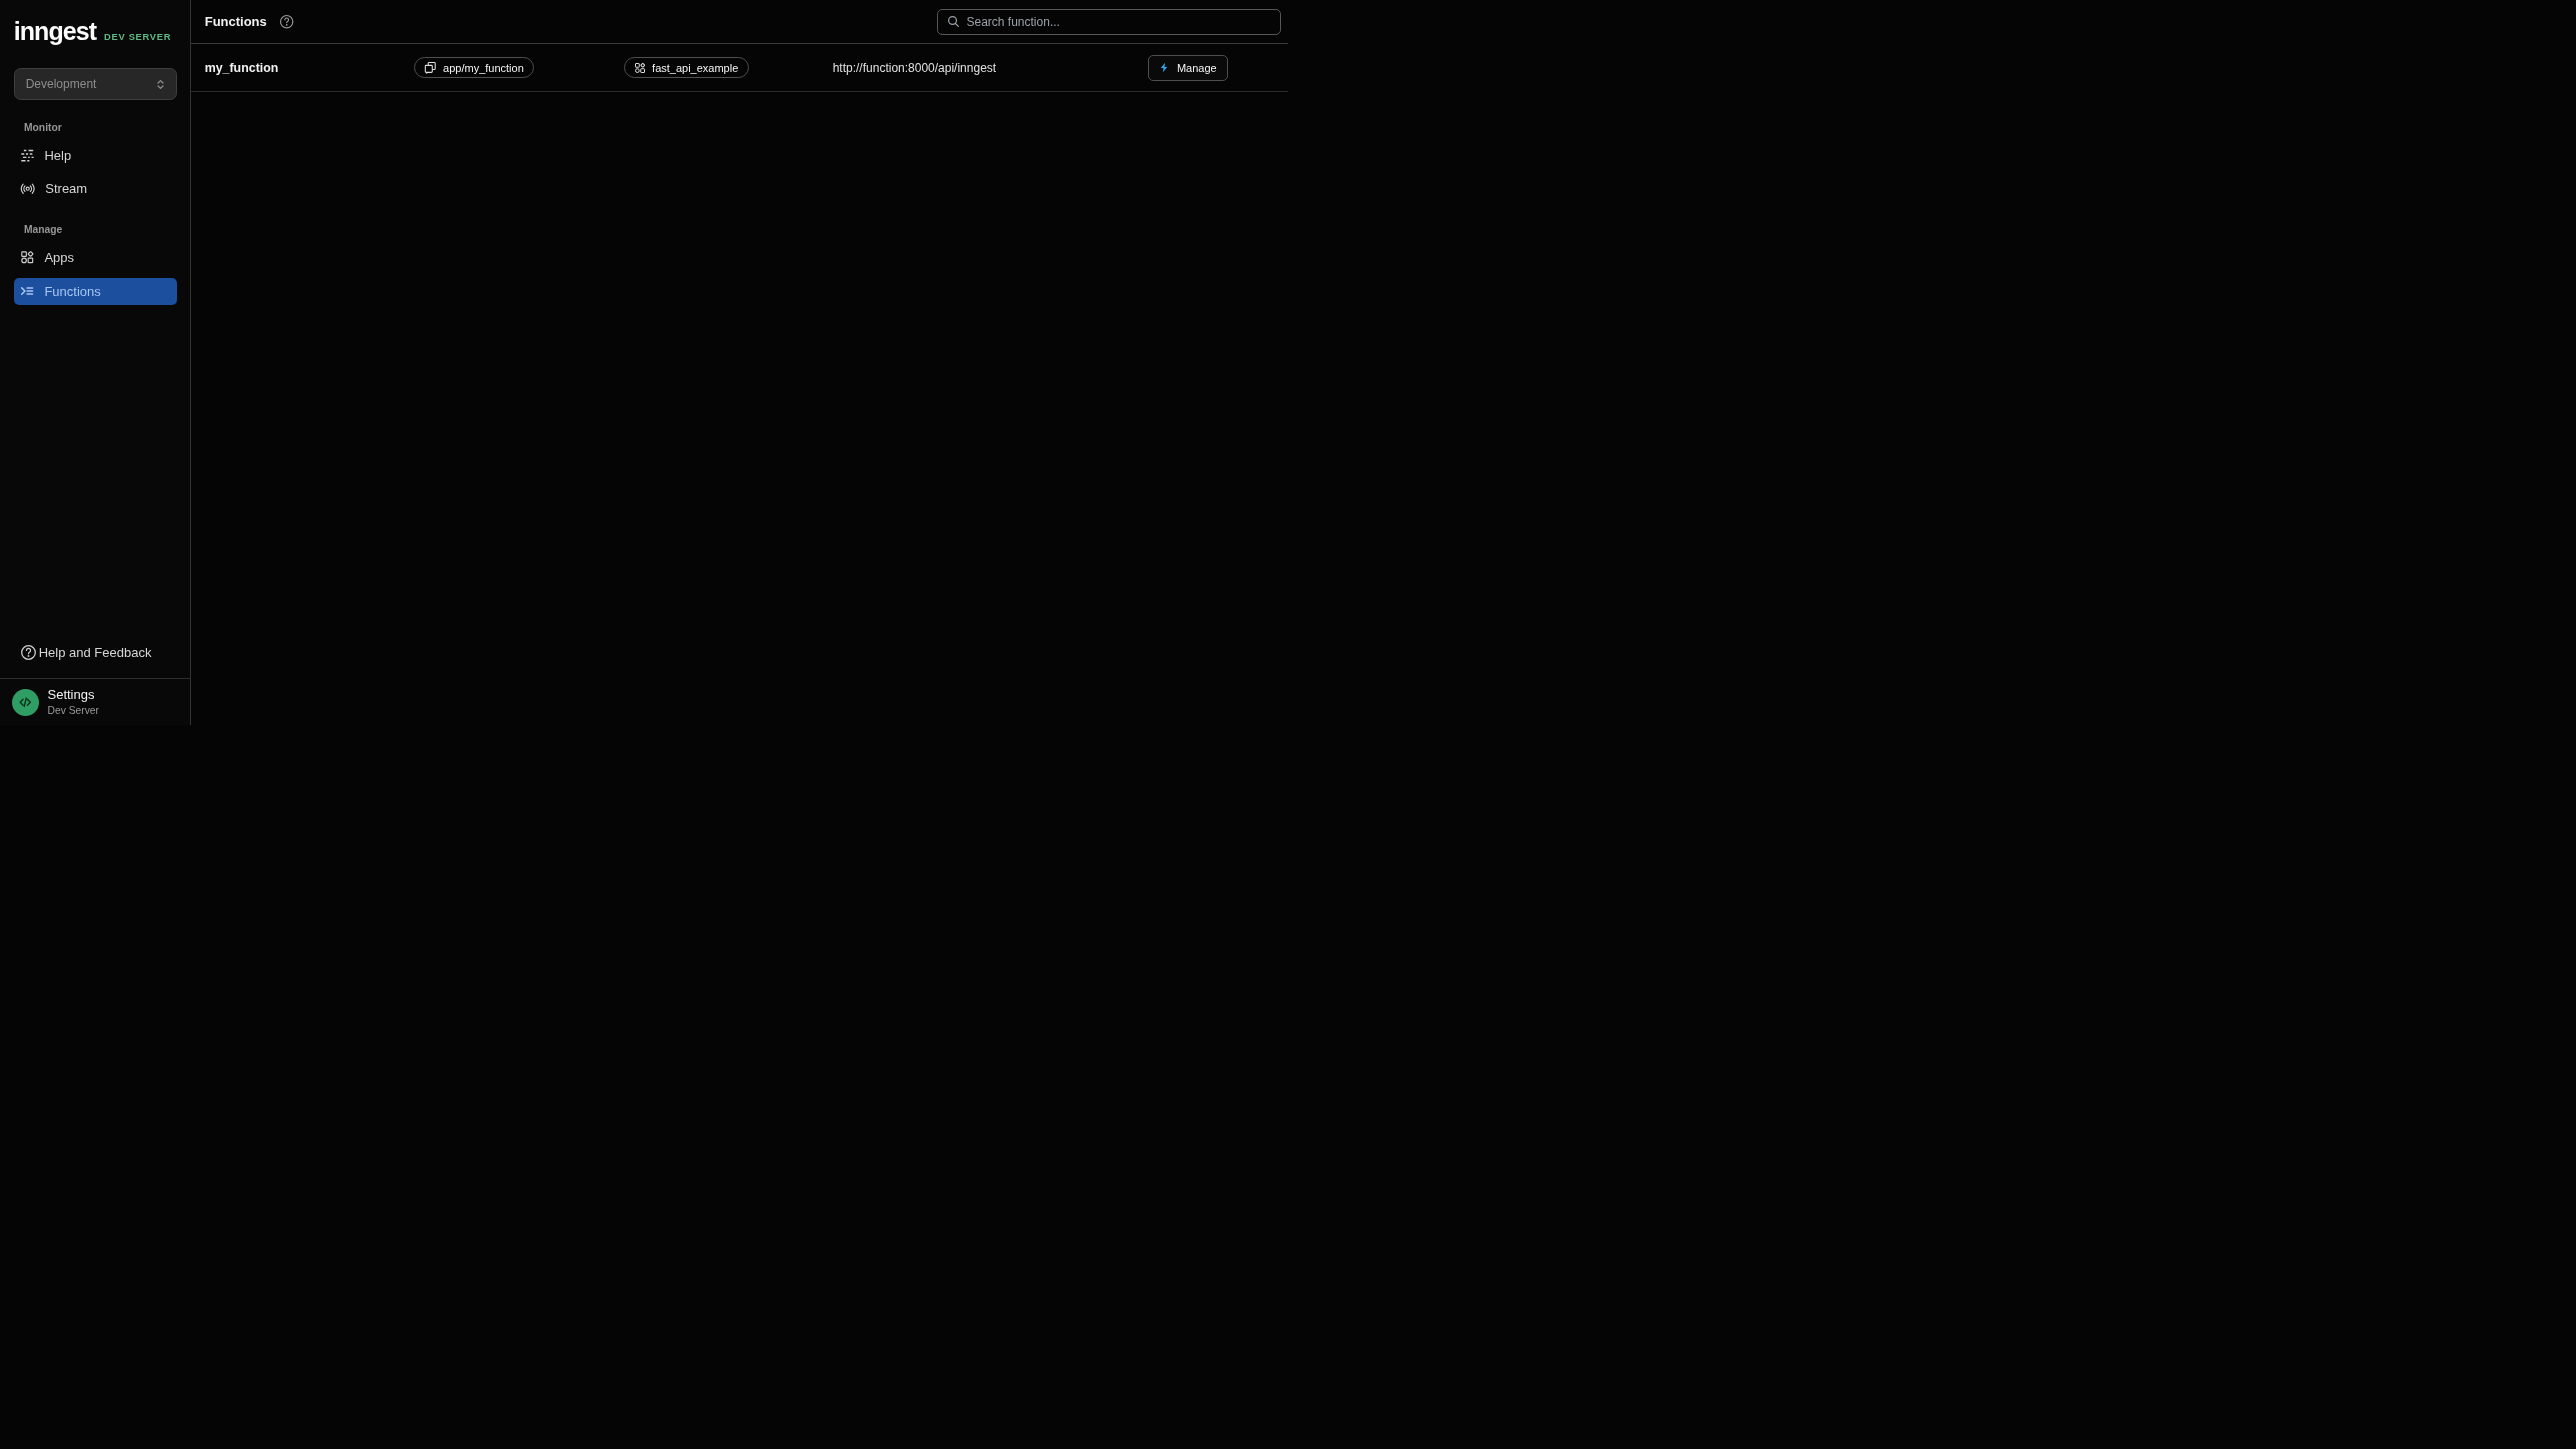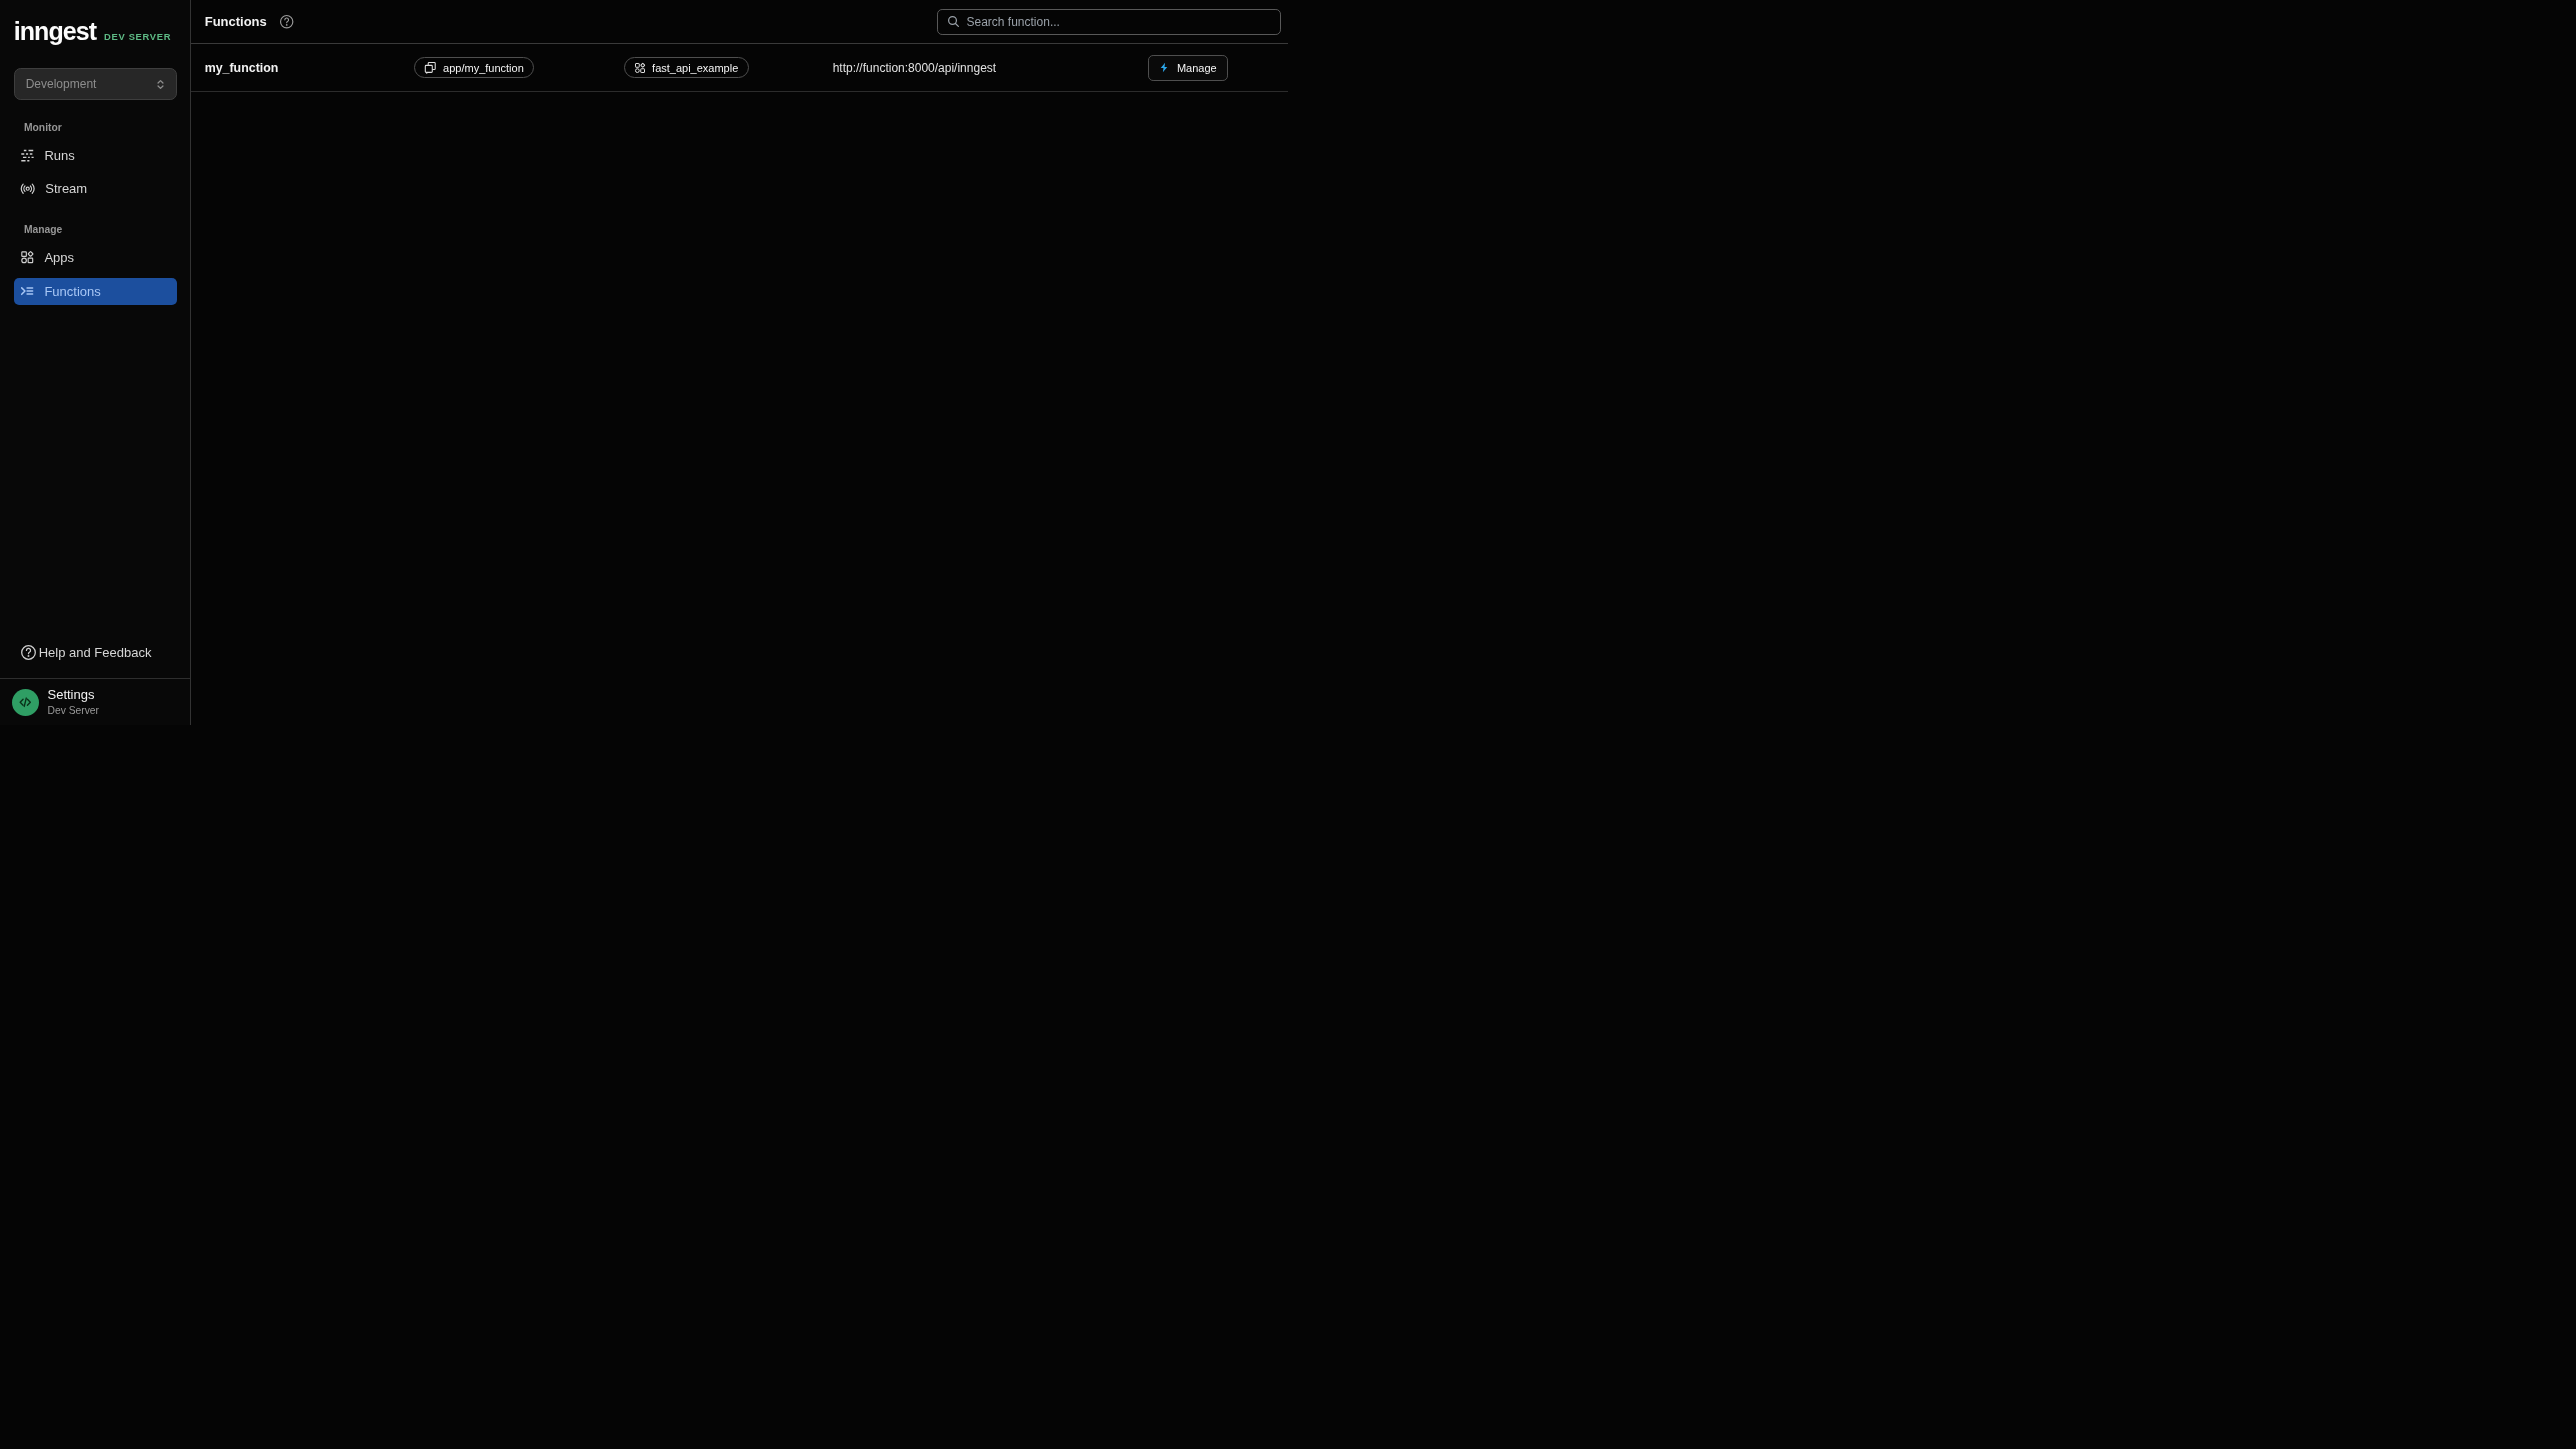--- a/index.html
+++ b/index.html
@@ -93,21 +93,21 @@
 
       <div class="nav-item">
         <span>
           <svg width="14.5" height="14.5" viewBox="0 0 17 17" fill="none" stroke="currentColor" stroke-width="1.7">
             <path d="M4.5 3h3 M10 3h5.5"></path>
             <path d="M1.5 7h3.5 M7 7h2.5 M11.5 7h3"></path>
             <path d="M3.5 11h4 M9.5 11h2 M13.5 11h2.5"></path>
             <path d="M1.5 15h5 M8.5 15h2.5"></path>
           </svg>
         </span>
-        <span>Runs</span>
+        <span>Help</span>
       </div>
 
       <div class="nav-item">
         <span>
           <svg width="15.4" height="15.4" viewBox="0 0 24 24" fill="none" stroke="currentColor" stroke-width="1.9" stroke-linecap="round">
             <circle cx="12" cy="12" r="2.4"></circle>
             <path d="M7.8 16.2c-2.3-2.3-2.3-6.1 0-8.5"></path>
             <path d="M16.2 7.8c2.3 2.3 2.3 6.1 0 8.5"></path>
             <path d="M4.9 19.1C1 15.2 1 8.8 4.9 4.9"></path>
             <path d="M19.1 4.9c3.9 3.9 3.9 10.3 0 14.2"></path>

